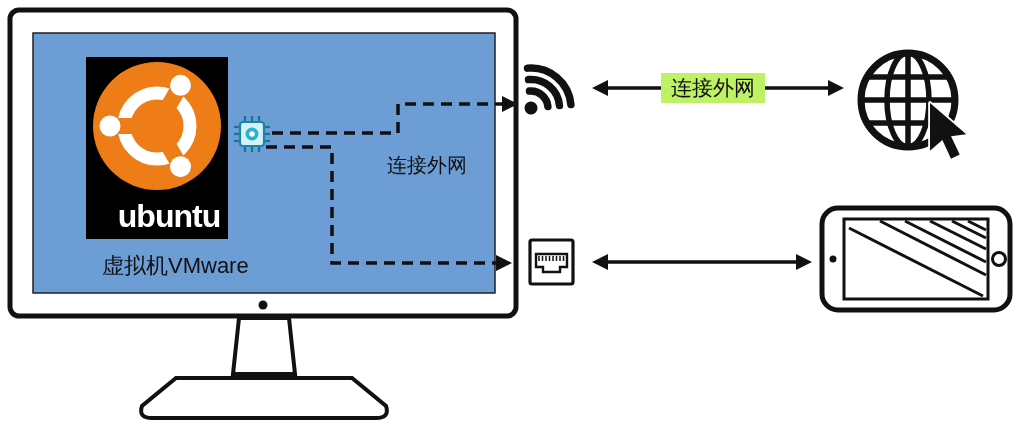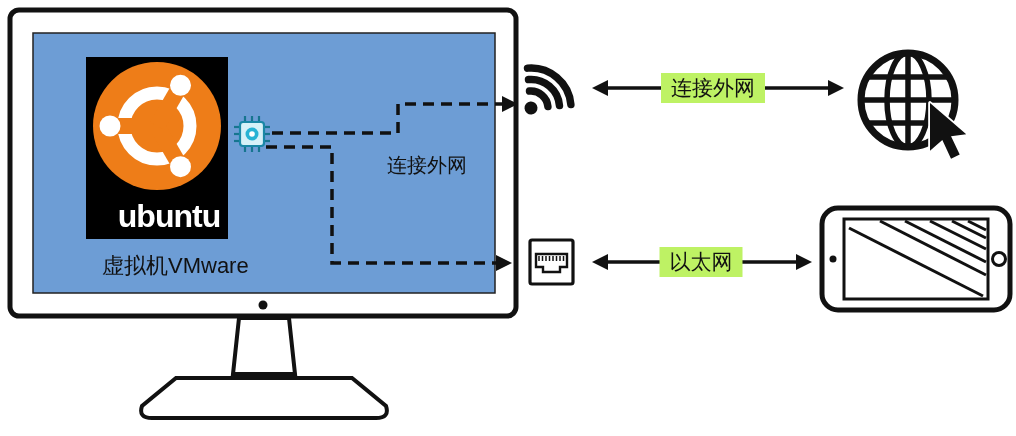--- a/index.html
+++ b/index.html
@@ -146,15 +146,14 @@
 
   <div class="label vm-label" style="left:58px;top:251px;margin-left:44px;">虚拟机VMware</div>
 
 
   <div class="label two-line" style="left:427px;top:153px;">
     <div>连接外网</div>
   </div>
 
   <div class="label centered link-label" style="left:713px;top:88px;">连接外网</div>
 
-  <div class="label centered link-label" style="left:701px;top:262px;">以太网</div>
 
 </div>
 
 </body></html>

